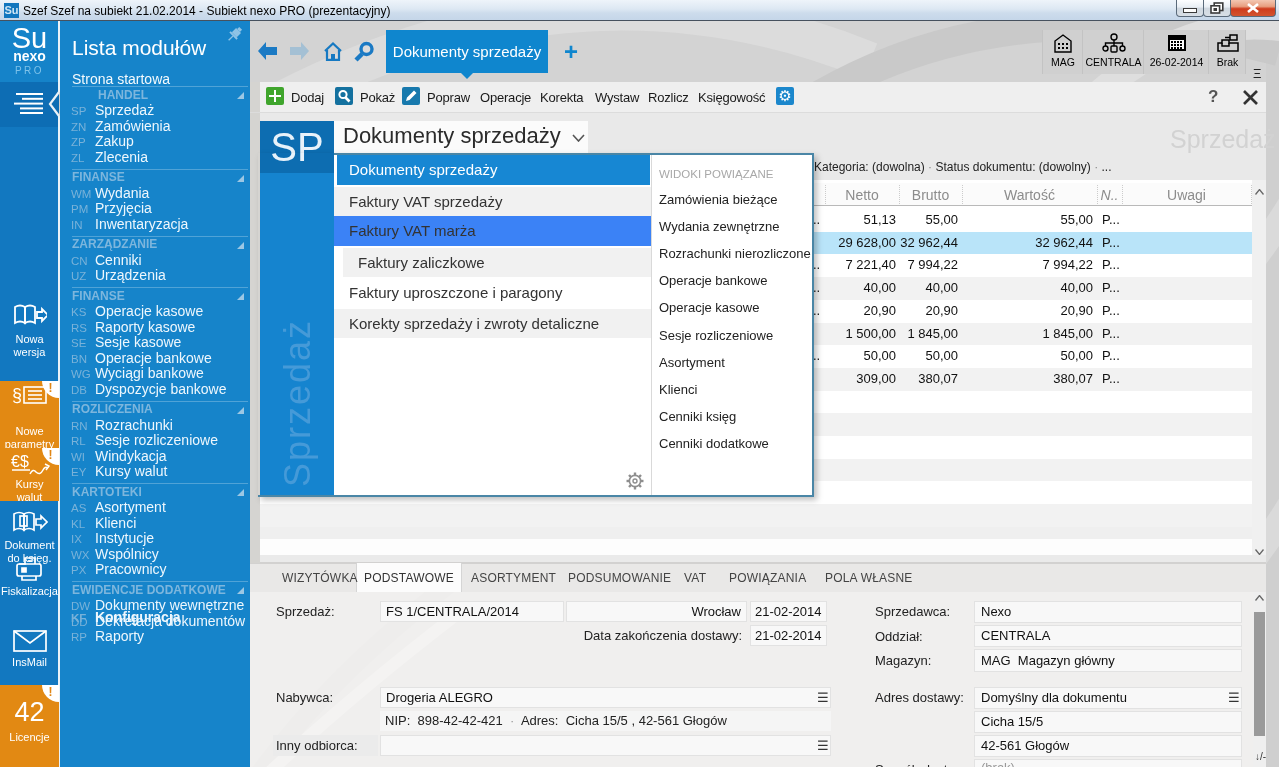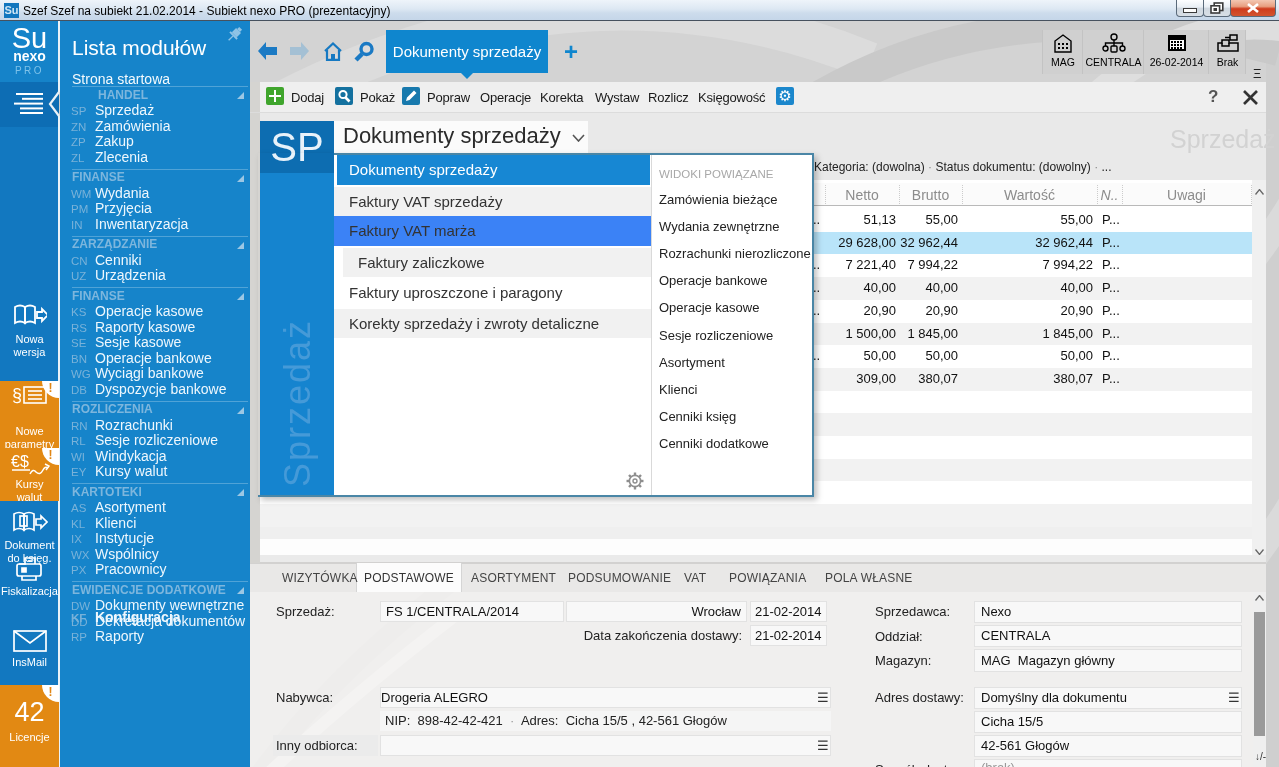--- a/index.html
+++ b/index.html
@@ -515,21 +515,21 @@
 <div class="abs tab" style="left:729px;">POWIĄZANIA</div>
 <div class="abs tab" style="left:825px;">POLA WŁASNE</div>
 <div class="abs tab" style="left:356px;width:106px;text-align:center;color:#333;">PODSTAWOWE</div>
 <div class="abs flabel" style="left:276px;top:604px;">Sprzedaż:</div>
 <div class="abs finput" style="left:380px;top:601px;width:184px;height:21px;line-height:19px;padding-left:5px;">FS 1/CENTRALA/2014</div>
 <div class="abs finput" style="left:566px;top:601px;width:181px;height:21px;line-height:19px;padding-right:5px;text-align:right;">Wrocław</div>
 <div class="abs finput" style="left:750px;top:601px;width:77px;height:21px;line-height:19px;padding-left:4px;">21-02-2014</div>
 <div class="abs flabel" style="left:566px;top:628px;width:176px;text-align:right;">Data zakończenia dostawy:</div>
 <div class="abs finput" style="left:750px;top:625px;width:77px;height:21px;line-height:19px;padding-left:4px;">21-02-2014</div>
 <div class="abs flabel" style="left:276px;top:690px;">Nabywca:</div>
-<div class="abs finput" style="left:380px;top:687px;width:451px;height:21px;line-height:19px;">Drogeria ALEGRO</div>
+<div class="abs finput" style="left:380px;top:687px;width:451px;height:21px;line-height:19px;padding-left:5px;">Drogeria ALEGRO</div>
 <div class="abs" style="left:817px;top:690px;font-size:13px;color:#333;">☰</div>
 <div class="abs" style="left:380px;top:711px;width:451px;height:20px;background:#f5f5f5;"></div>
 <div class="abs flabel" style="left:385px;top:713px;">NIP:&nbsp; 898-42-42-421 &nbsp;<span style="color:#999">·</span>&nbsp; Adres:&nbsp; Cicha&nbsp;15/5&nbsp;, 42-561 Głogów</div>
 <div class="abs" style="left:273px;top:735px;width:105px;height:21px;background:#ebebeb;"></div>
 <div class="abs flabel" style="left:276px;top:738px;">Inny odbiorca:</div>
 <div class="abs finput" style="left:380px;top:735px;width:451px;height:21px;"></div>
 <div class="abs" style="left:817px;top:738px;font-size:13px;color:#333;">☰</div>
 <div class="abs flabel" style="left:875px;top:604px;">Sprzedawca:</div>
 <div class="abs finput" style="left:974px;top:601px;width:268px;height:22px;line-height:20px;padding-left:6px;">Nexo</div>
 <div class="abs flabel" style="left:875px;top:629px;">Oddział:</div>

